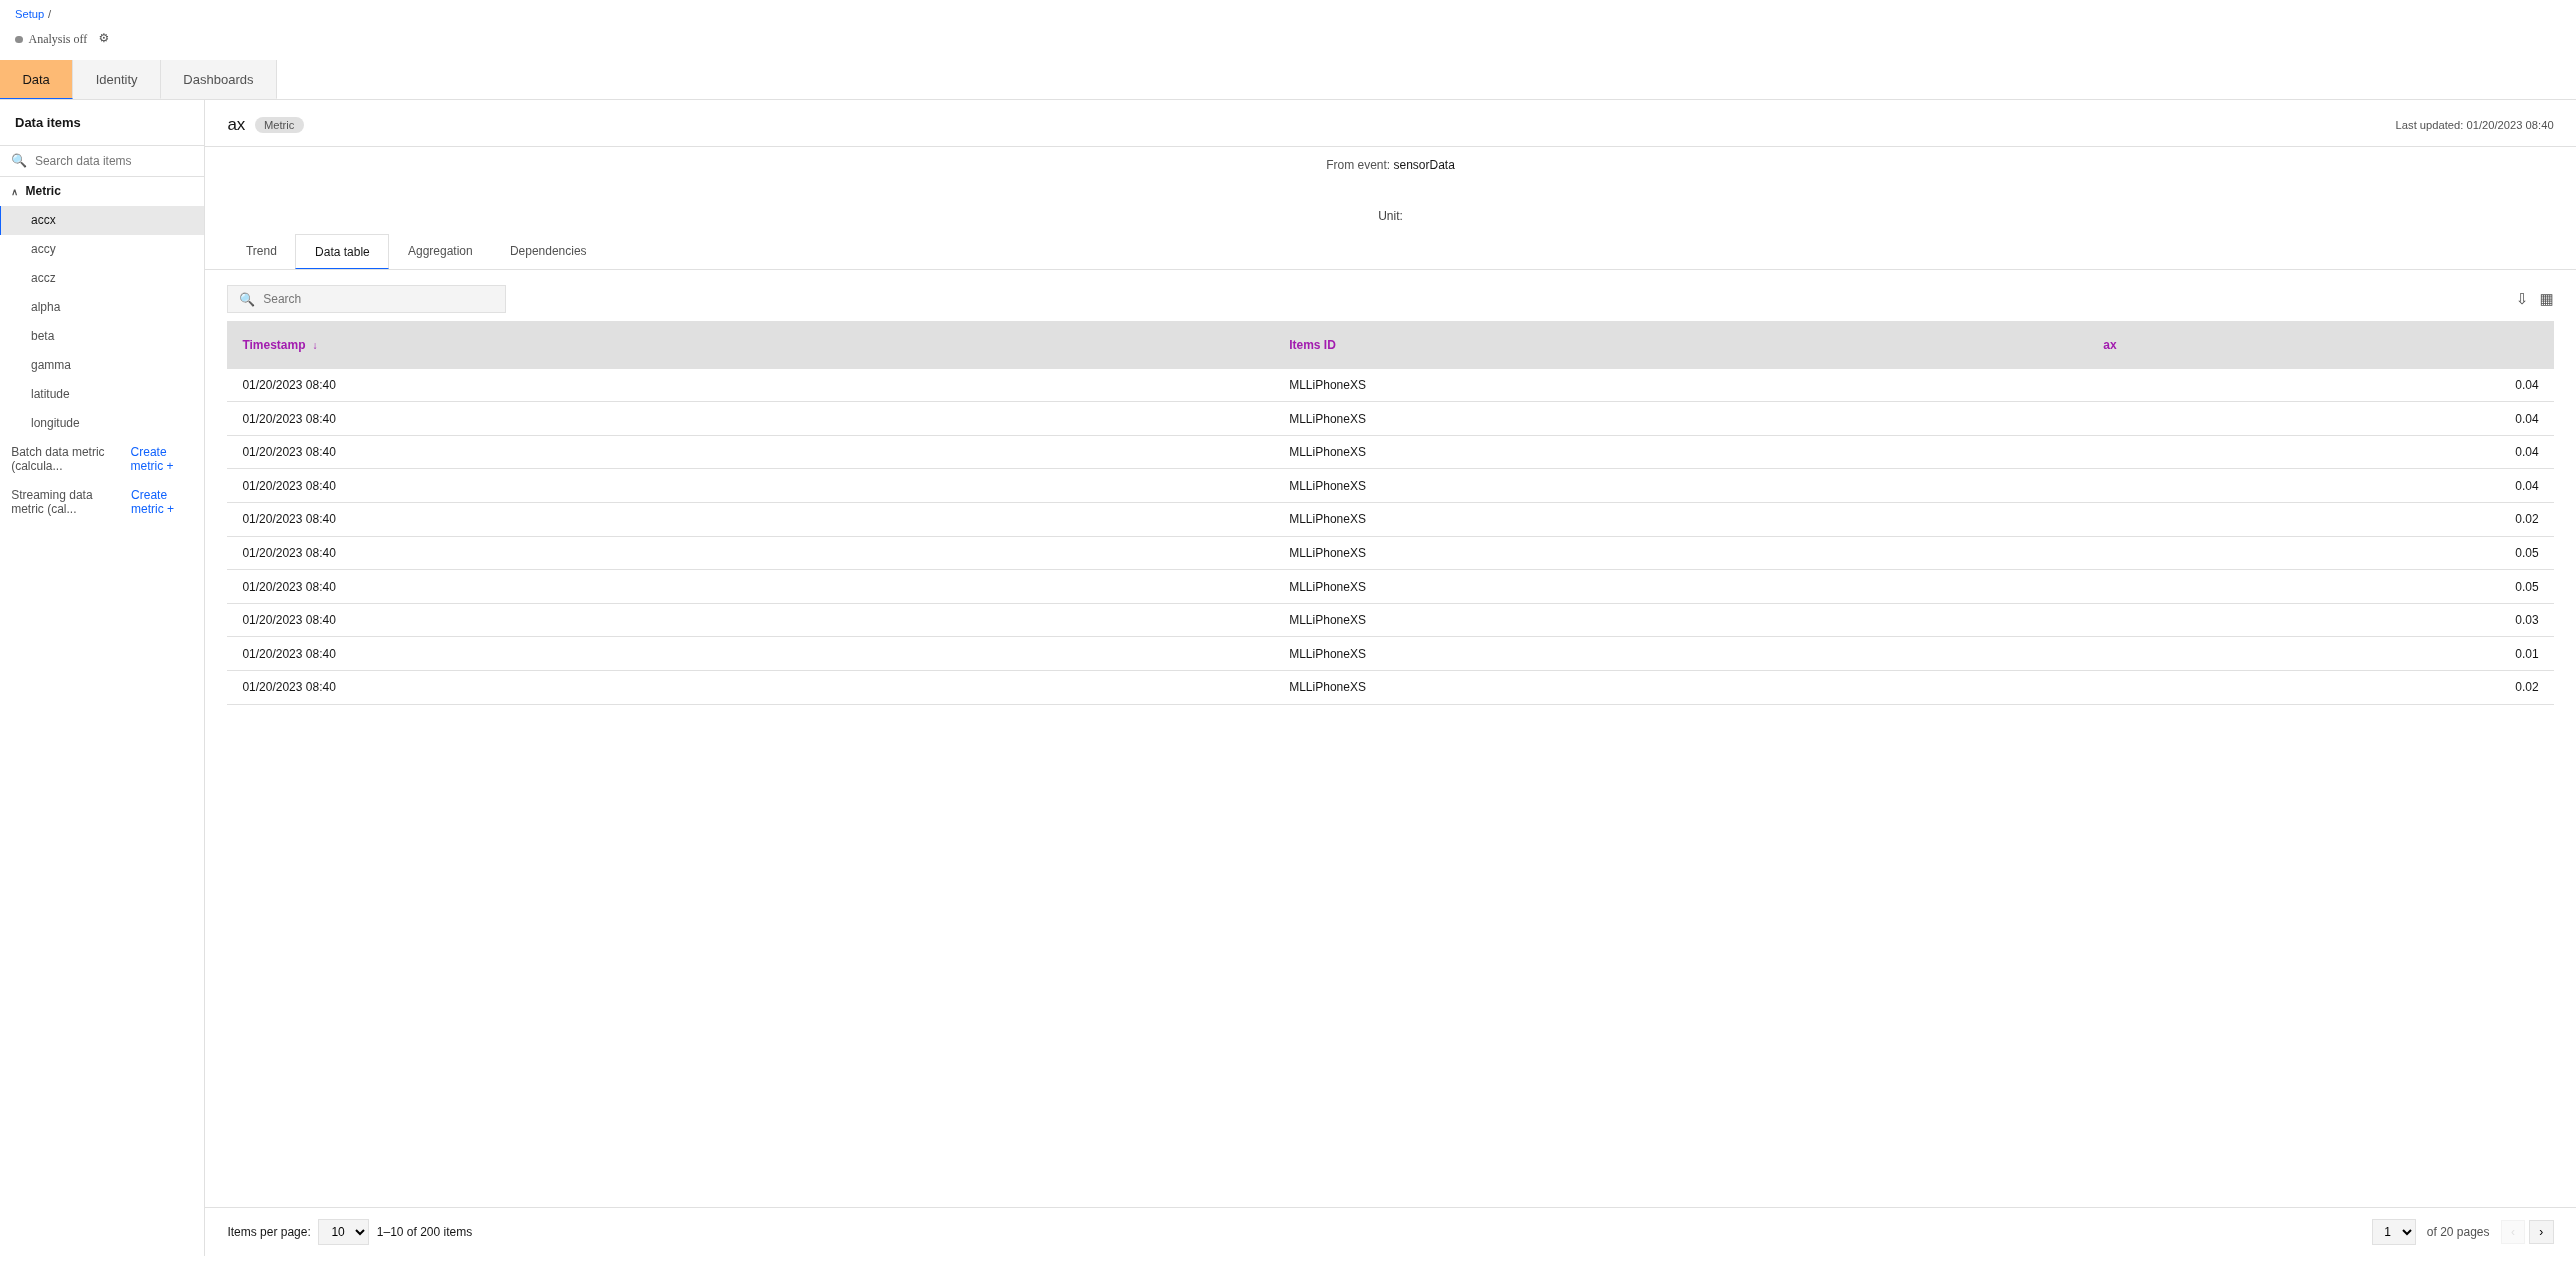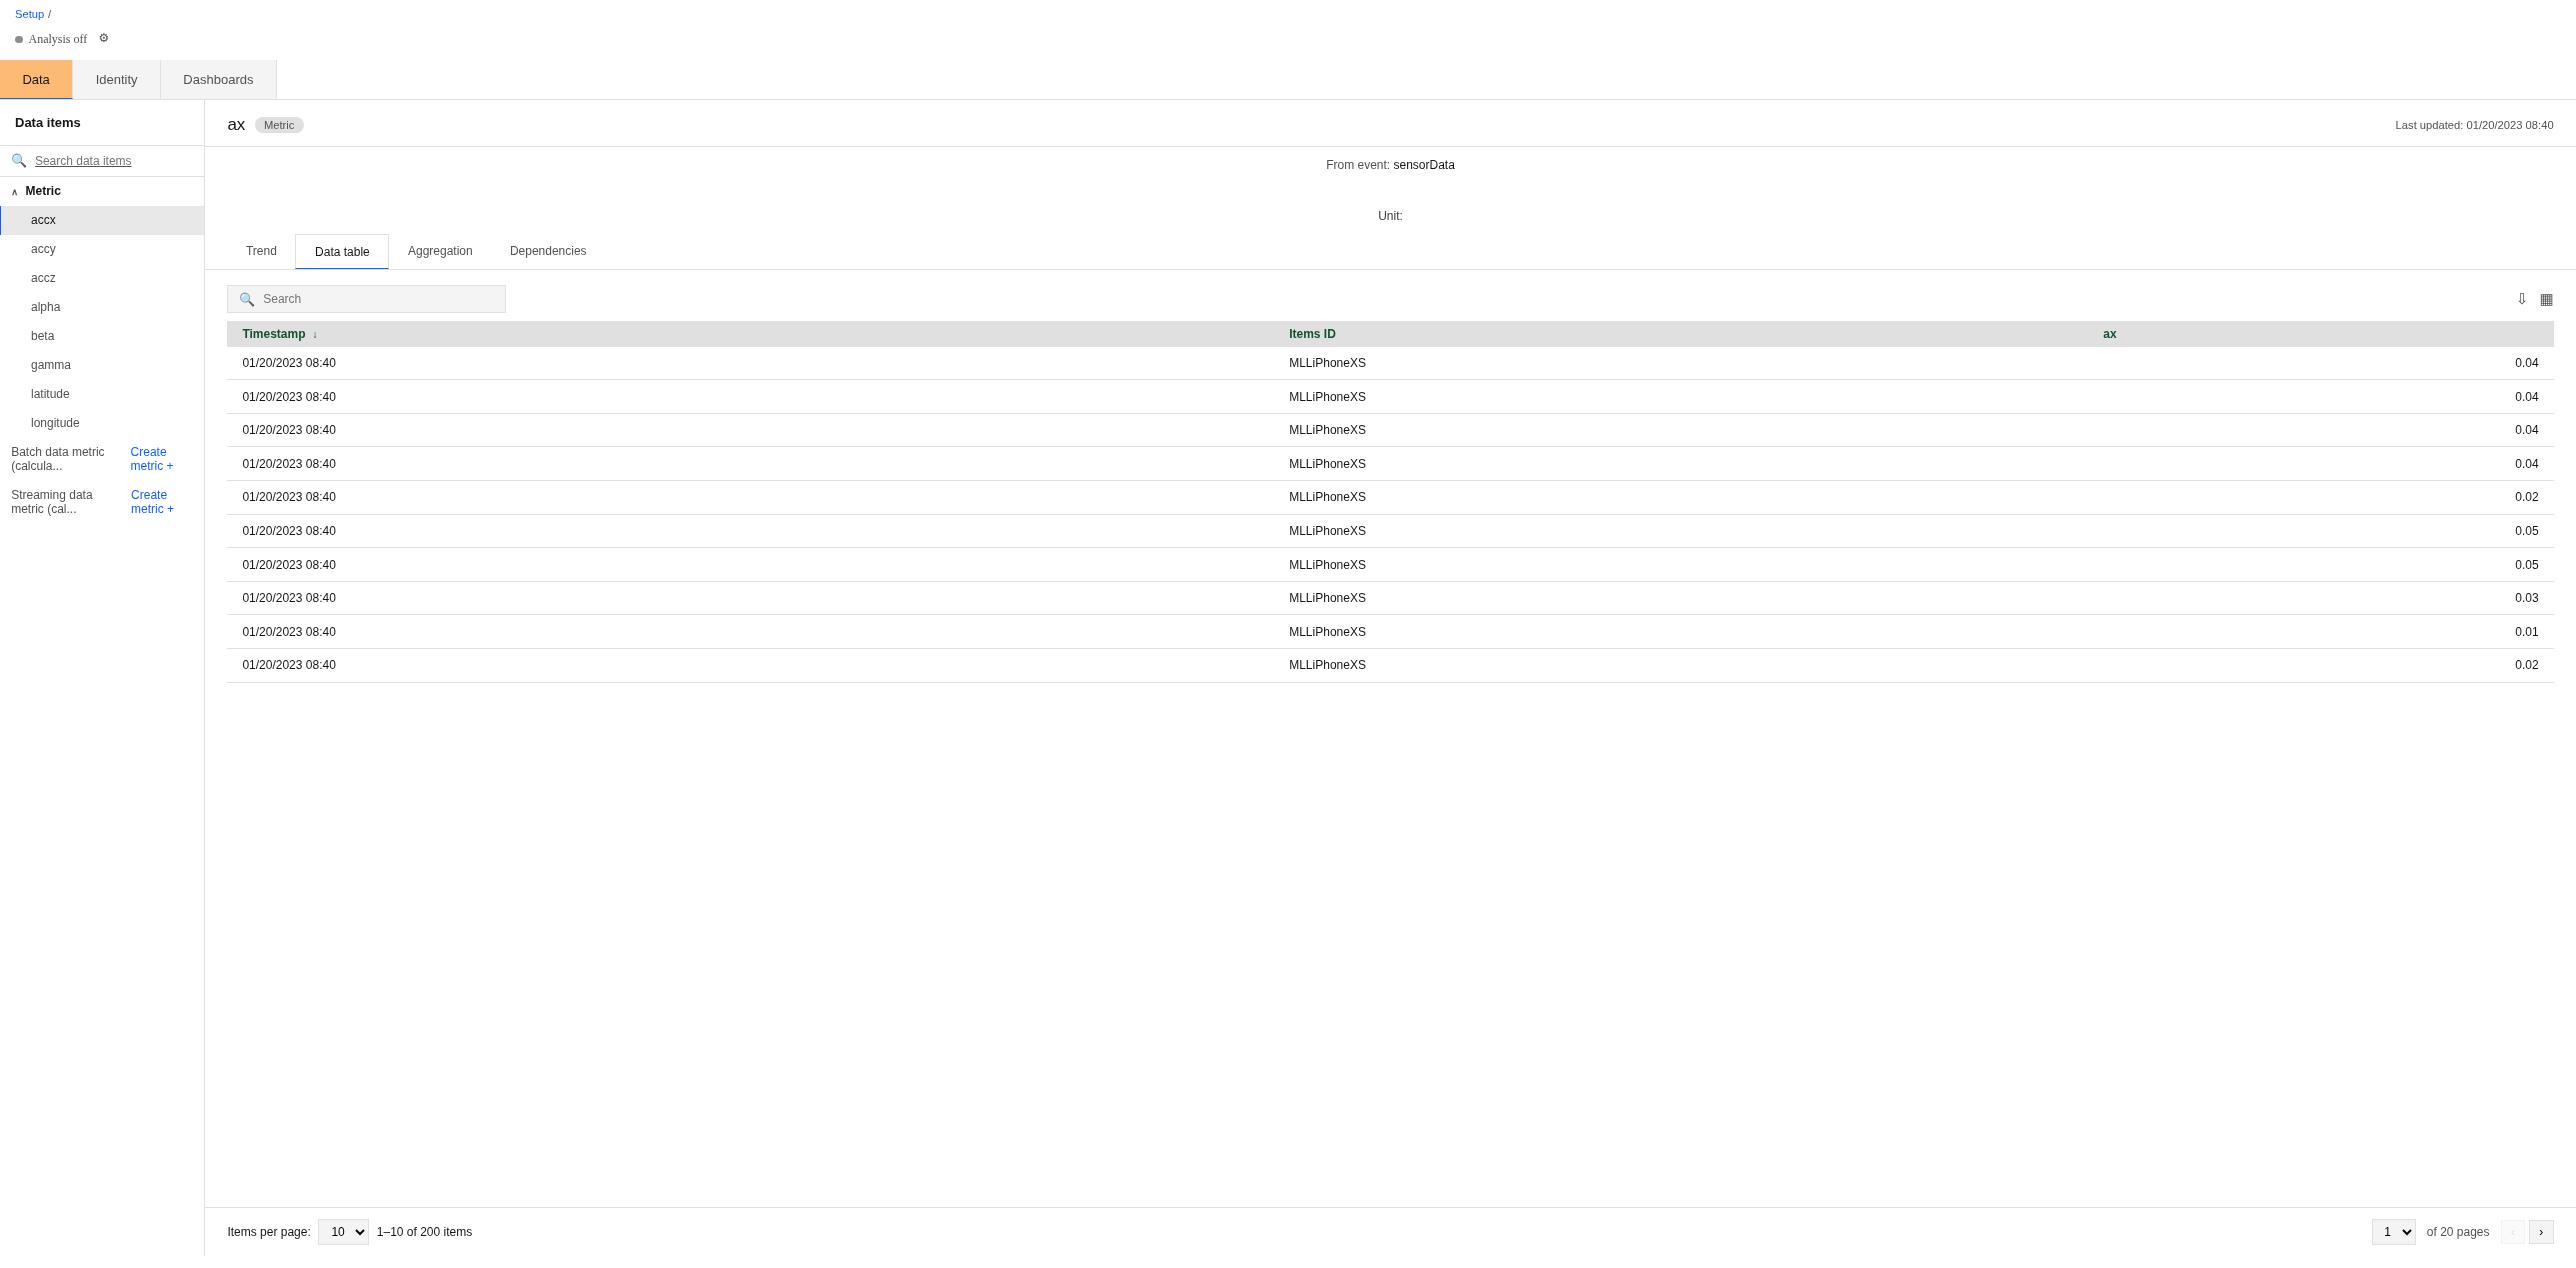--- a/index.html
+++ b/index.html
@@ -25,21 +25,21 @@
     .tab { padding: 11.2px 22.4px; font-size: 13px; cursor: pointer; color: #525252; border-bottom: 1.9px solid transparent; background: #f4f4f4; border-right: 0.9px solid #e0e0e0; }
     .tab.active { background: #fdba74; color: #161616; border-bottom: 1.9px solid #0f62fe; }
 
     
     .main-layout { display: flex; height: calc(100vh - 112px); overflow: hidden; }
 
     
     .sidebar { width: 205px; min-width: 205px; border-right: 0.9px solid #e0e0e0; display: flex; flex-direction: column; overflow-y: auto; }
     .sidebar-header { padding: 15px; font-size: 13px; font-weight: 600; color: #161616; border-bottom: 0.9px solid #e0e0e0; }
     .sidebar-search { padding: 7.5px 11.2px; display: flex; align-items: center; gap: 7.5px; border-bottom: 0.9px solid #e0e0e0; }
-    .sidebar-search input { border: none; outline: none; font-size: 12px; color: #525252; background: transparent; width: 100%; text-decoration: underline; }
+    .sidebar-search input { border: none; outline: none; font-size: 12px; color: #525252; background: transparent; width: 100%; }
     .sidebar-search-icon { color: #525252; font-size: 13px; }
     .sidebar-section { padding: 0; }
     .sidebar-section-header { display: flex; align-items: center; gap: 7.5px; padding: 7.5px 11.2px; font-size: 12px; font-weight: 600; color: #161616; cursor: pointer; }
     .sidebar-section-header .chevron { font-size: 9.3px; color: #525252; }
     .sidebar-item { padding: 7.5px 11.2px 7.5px 30px; font-size: 12px; color: #525252; cursor: pointer; border-left: 1.9px solid transparent; }
     .sidebar-item.active { background: #e8e8e8; border-left: 1.9px solid #0f62fe; color: #161616; }
     .sidebar-action { padding: 7.5px 11.2px; font-size: 12px; display: flex; align-items: center; gap: 7.5px; color: #525252; }
     .sidebar-action .create-link { color: #0f62fe; cursor: pointer; }
 
     
@@ -67,21 +67,21 @@
     .table-area { flex: 1; padding: 15px 22.4px; }
     .table-toolbar { display: flex; align-items: center; justify-content: space-between; margin-bottom: 7.5px; }
     .table-search { display: flex; align-items: center; gap: 7.5px; border: 0.9px solid #e0e0e0; padding: 5.6px 11.2px; background: #f4f4f4; width: 279px; }
     .table-search input { border: none; outline: none; font-size: 12px; background: transparent; width: 100%; }
     .table-toolbar-right { display: flex; align-items: center; gap: 11.2px; }
     .toolbar-icon { cursor: pointer; color: #525252; font-size: 15px; }
 
     
     .data-table { width: 100%; border-collapse: collapse; font-size: 12px; }
     .data-table thead tr { background: #e0e0e0; }
-    .data-table thead th { padding: 6px 15px; text-align: left; font-weight: 600; color: #14532d; white-space: nowrap; }
+    .data-table thead th { padding: 17px 15px; text-align: left; font-weight: 600; color: #a21caf; white-space: nowrap; }
     .data-table thead th.sortable { cursor: pointer; }
     .sort-icon { margin-left: 3.7px; font-size: 10.2px; }
     .data-table tbody tr { border-bottom: 0.9px solid #e0e0e0; }
     .data-table tbody td { padding: 9.3px 15px; color: #161616; }
     .col-timestamp { width: 45%; }
     .col-device { width: 35%; }
     .col-ax { width: 20%; text-align: right; }
 
     
     .pagination { display: flex; align-items: center; justify-content: space-between; padding: 11.2px 22.4px; border-top: 0.9px solid #e0e0e0; background: #fff; }

